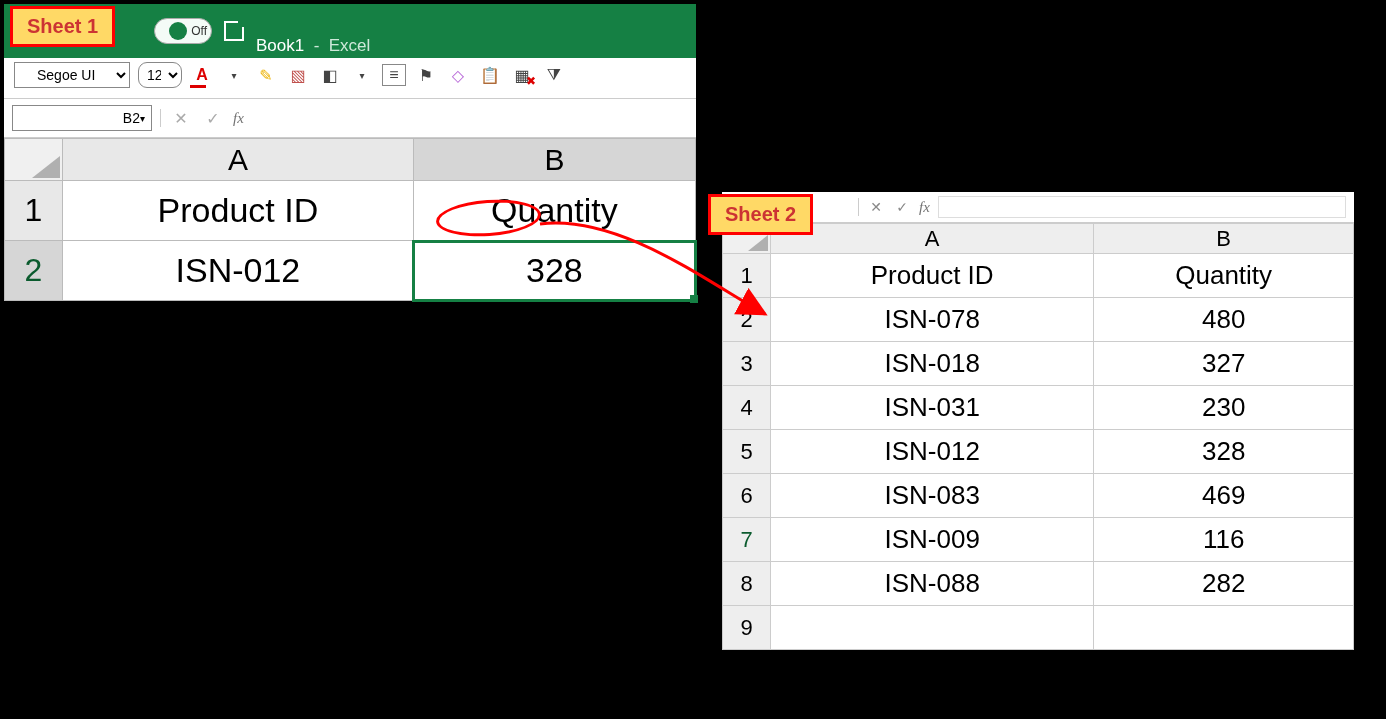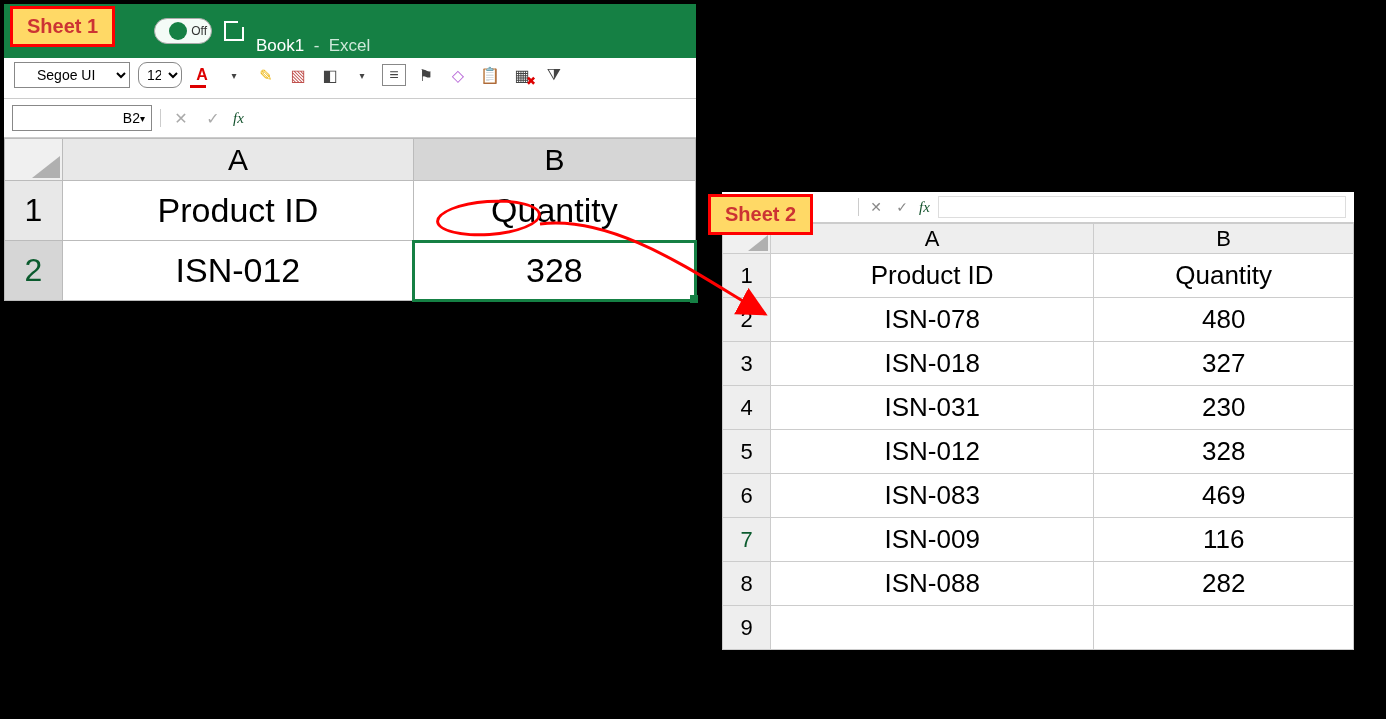--- a/index.html
+++ b/index.html
@@ -76,21 +76,21 @@
 
   .fx-row {
     display:flex; align-items:center; gap:8px; padding:6px 8px;
     border-bottom:1px solid #ccc;
   }
   .name-box {
     border:1px solid #888; width:140px; height:26px; padding:0 6px;
     display:flex; align-items:center; justify-content:flex-end; font-size:14px;
   }
   .vline { width:1px; height:18px; background:#ccc; }
-  .fx-sym { font-style:italic; font-family:serif; font-size:15px; color:#14532d;}
+  .fx-sym { font-style:italic; font-family:serif; font-size:15px; color:#737373;}
   .fx-input {
     flex:1; border:1px solid #ccc; height:26px; display:flex; align-items:center;
     padding:0 8px; font-size:14px; white-space:nowrap;
   }
 
   
   .grid1 { border-collapse:collapse; width:100%; }
   .grid1 th, .grid1 td { border:1px solid #bbb; }
   .grid1 .corner { width:58px; height:42px; background:#f0f0f0; position:relative;}
   .grid1 .corner::after { content:""; position:absolute; right:2px; bottom:2px;

